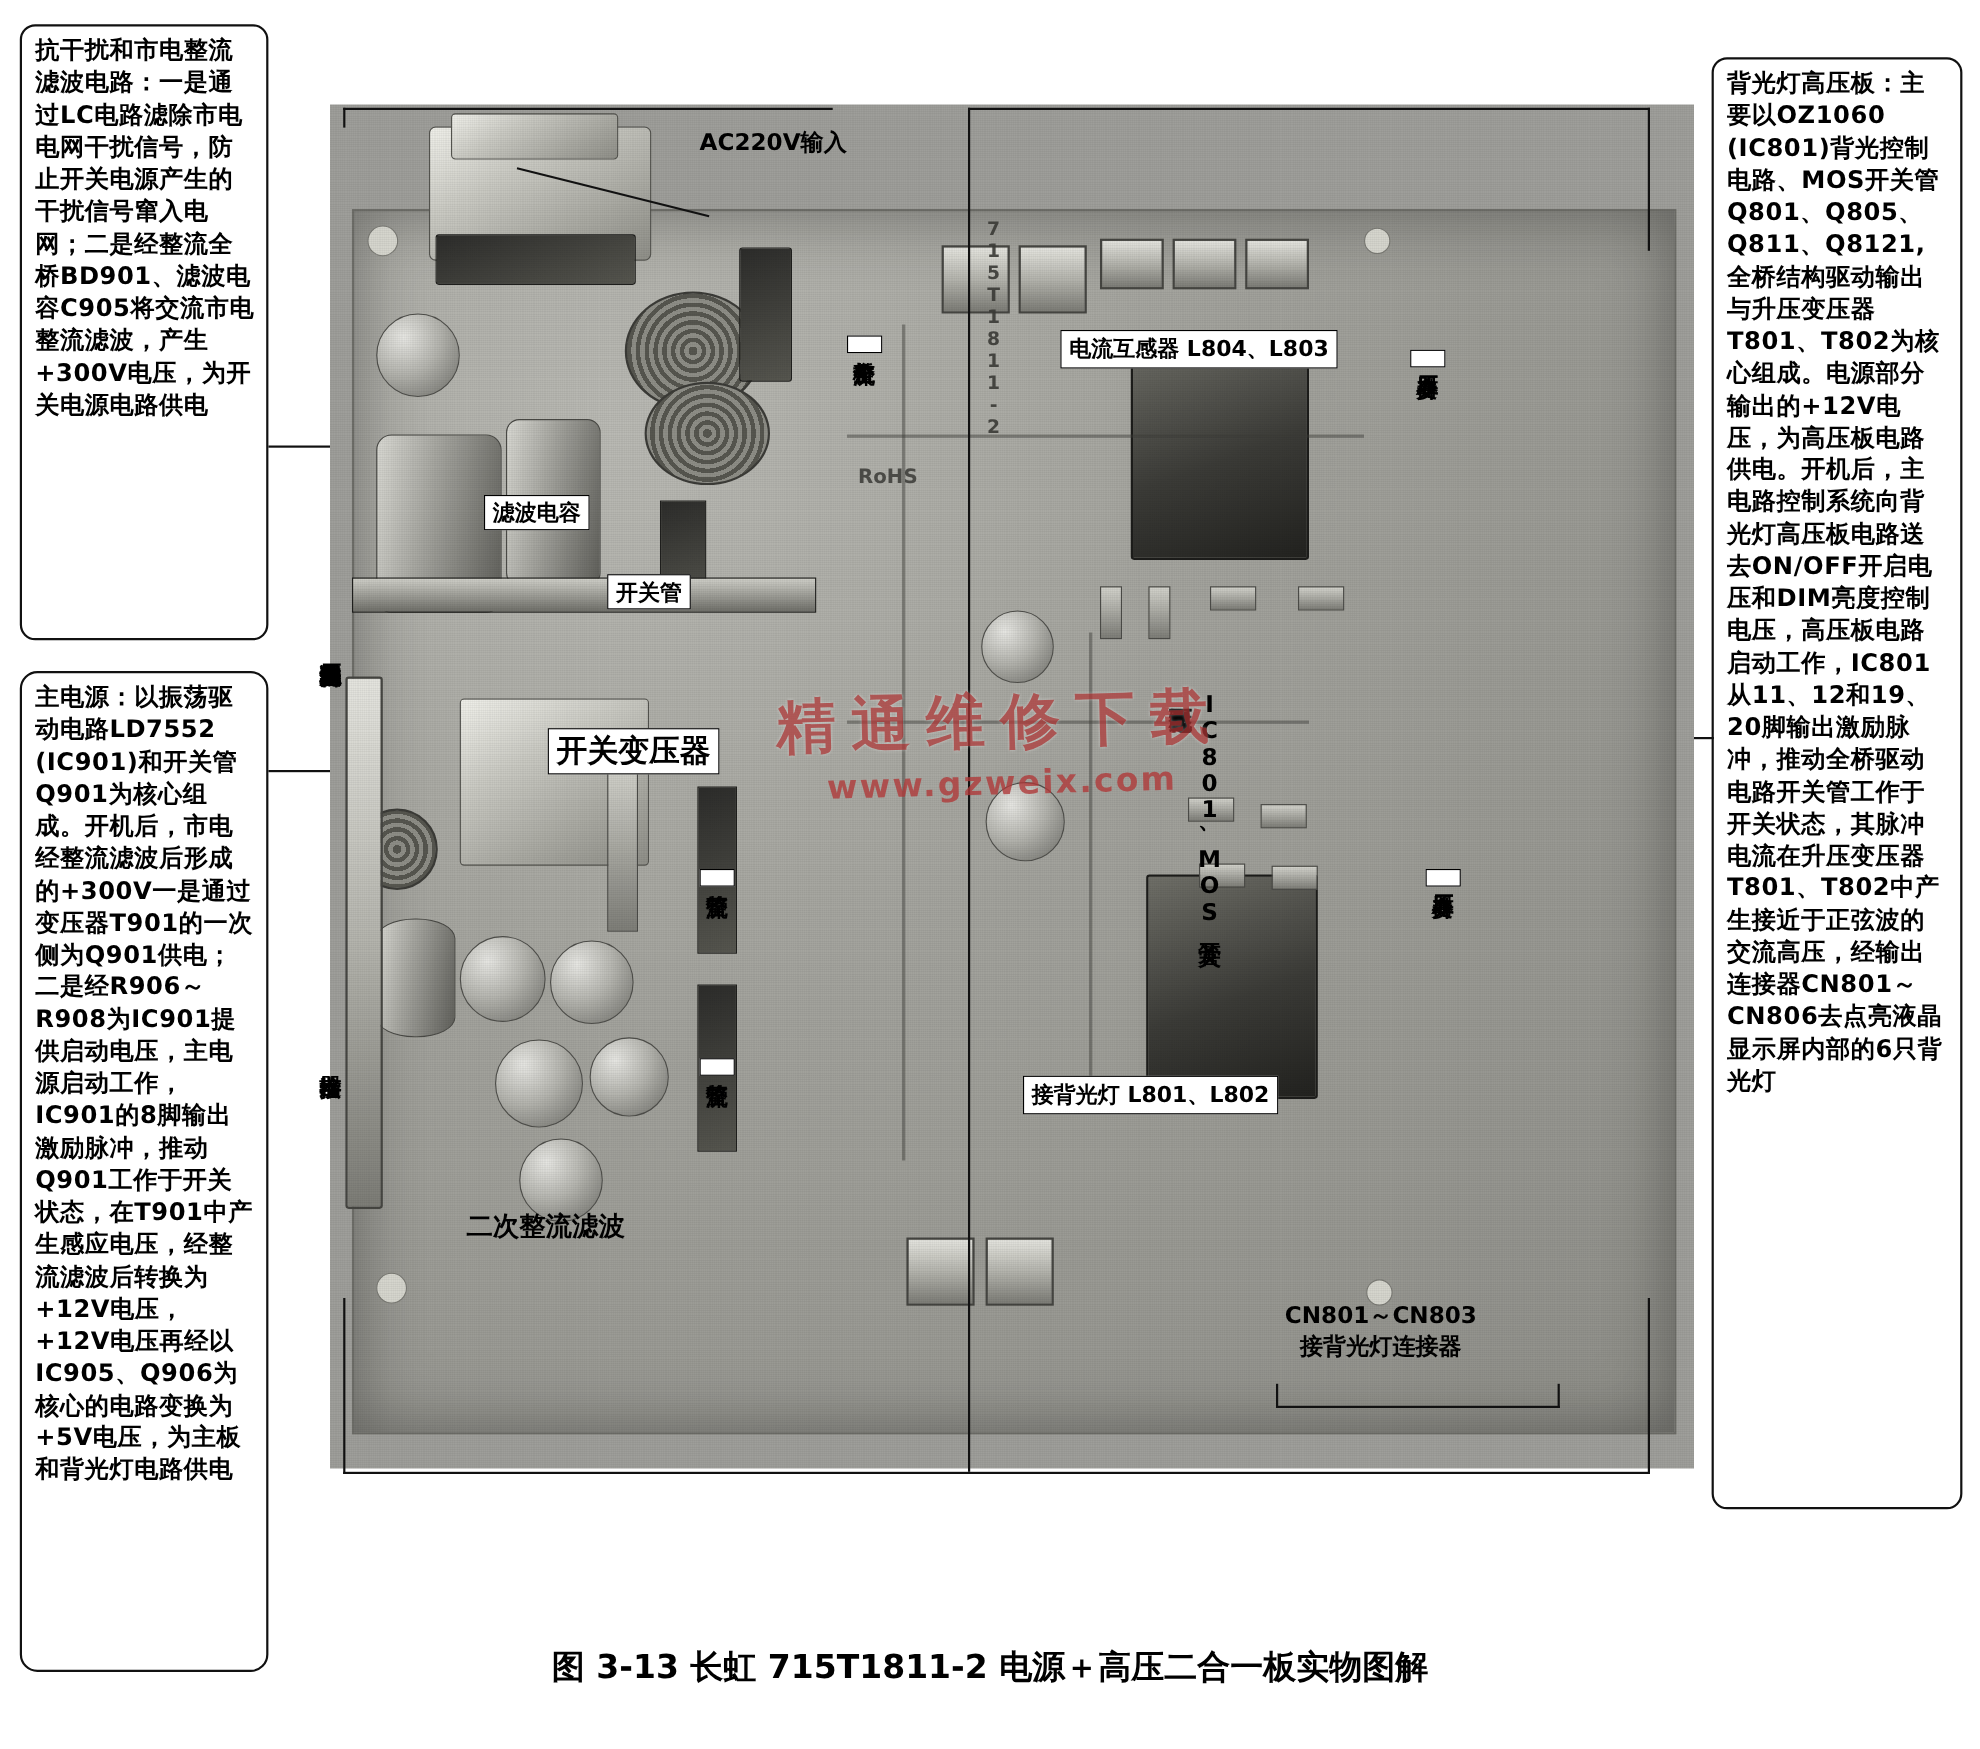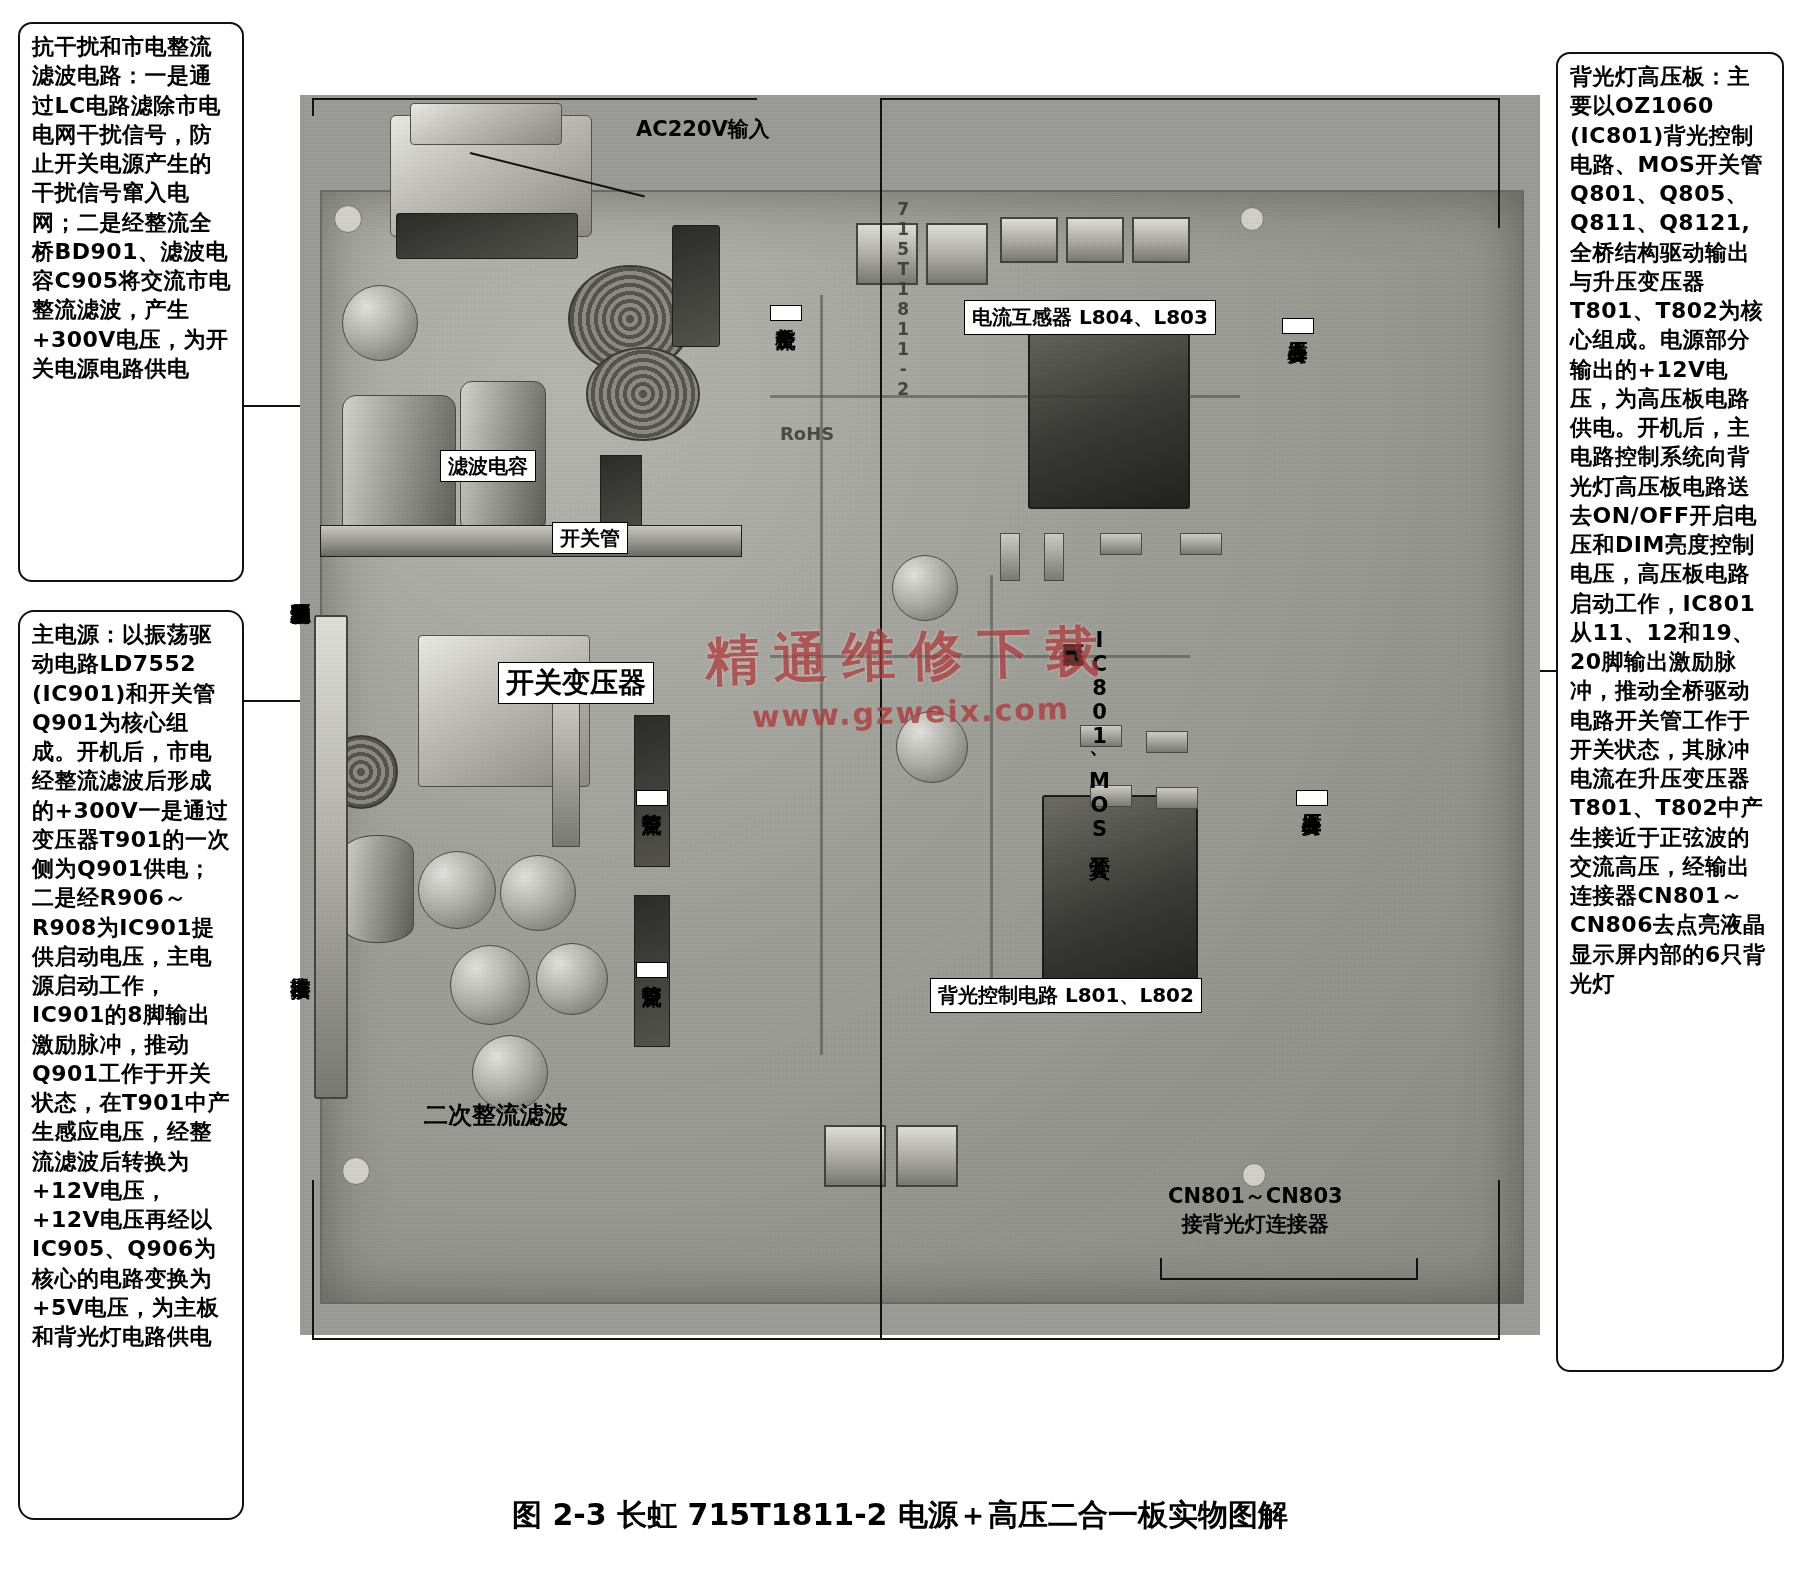--- a/index.html
+++ b/index.html
@@ -269,33 +269,33 @@
 
   <div class="plabel vert" style="left:636px;top:790px;">整流管</div>
 
   <div class="plabel vert" style="left:636px;top:962px;">整流管</div>
 
   <div class="ptext" style="left:424px;top:1100px;font-size:24px;">二次整流滤波</div>
 
   <div class="plabel" style="left:964px;top:300px;line-height:1.35;">电流互感器
 L804、L803</div>
 
-  <div class="plabel" style="left:930px;top:978px;line-height:1.35;">背光控制电路
+  <div class="plabel" style="left:930px;top:978px;line-height:1.35;">接背光灯
 L801、L802</div>
 
   <div class="plabel vert" style="left:1282px;top:318px;">升压变压器</div>
 
   <div class="plabel vert" style="left:1296px;top:790px;">升压变压器</div>
 
   <div class="ptext vert" style="left:1060px;top:628px;line-height:1.25;">IC801、MOS开关管
 位于电路板下面</div>
 
   <div class="ptext" style="left:1168px;top:1182px;text-align:center;line-height:1.35;">CN801～CN803
 接背光灯连接器</div>
 
   <div class="watermark">
     <div class="wm1">精通维修下载</div>
     <div class="wm2">www.gzweix.com</div>
   </div>
 
-  <div class="caption">图 2-3    长虹 715T1811-2 电源＋高压二合一板实物图解</div>
+  <div class="caption">图 3-13    长虹 715T1811-2 电源＋高压二合一板实物图解</div>
 
 </div>
 
 </body></html>

